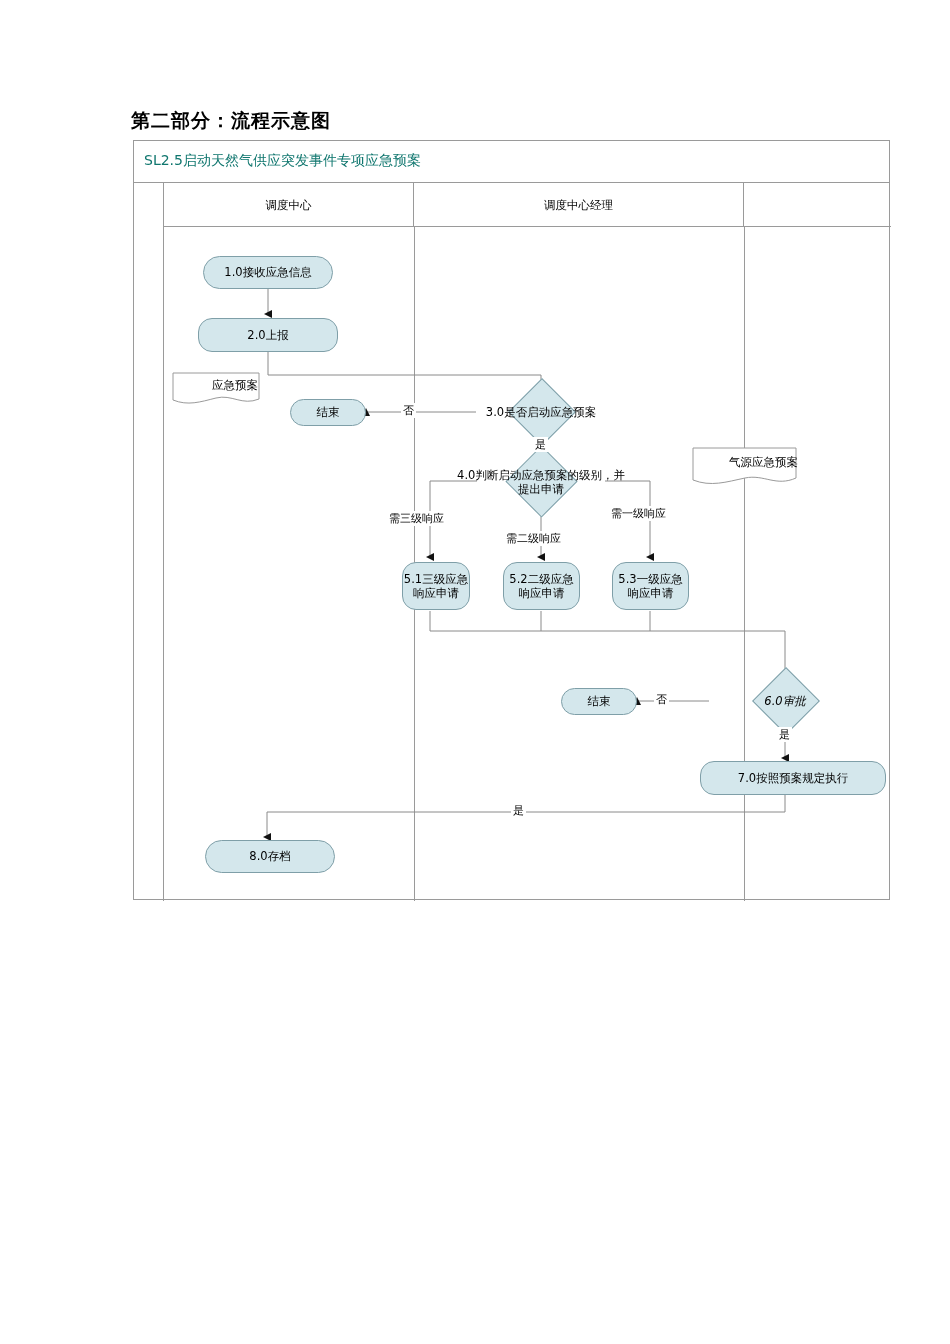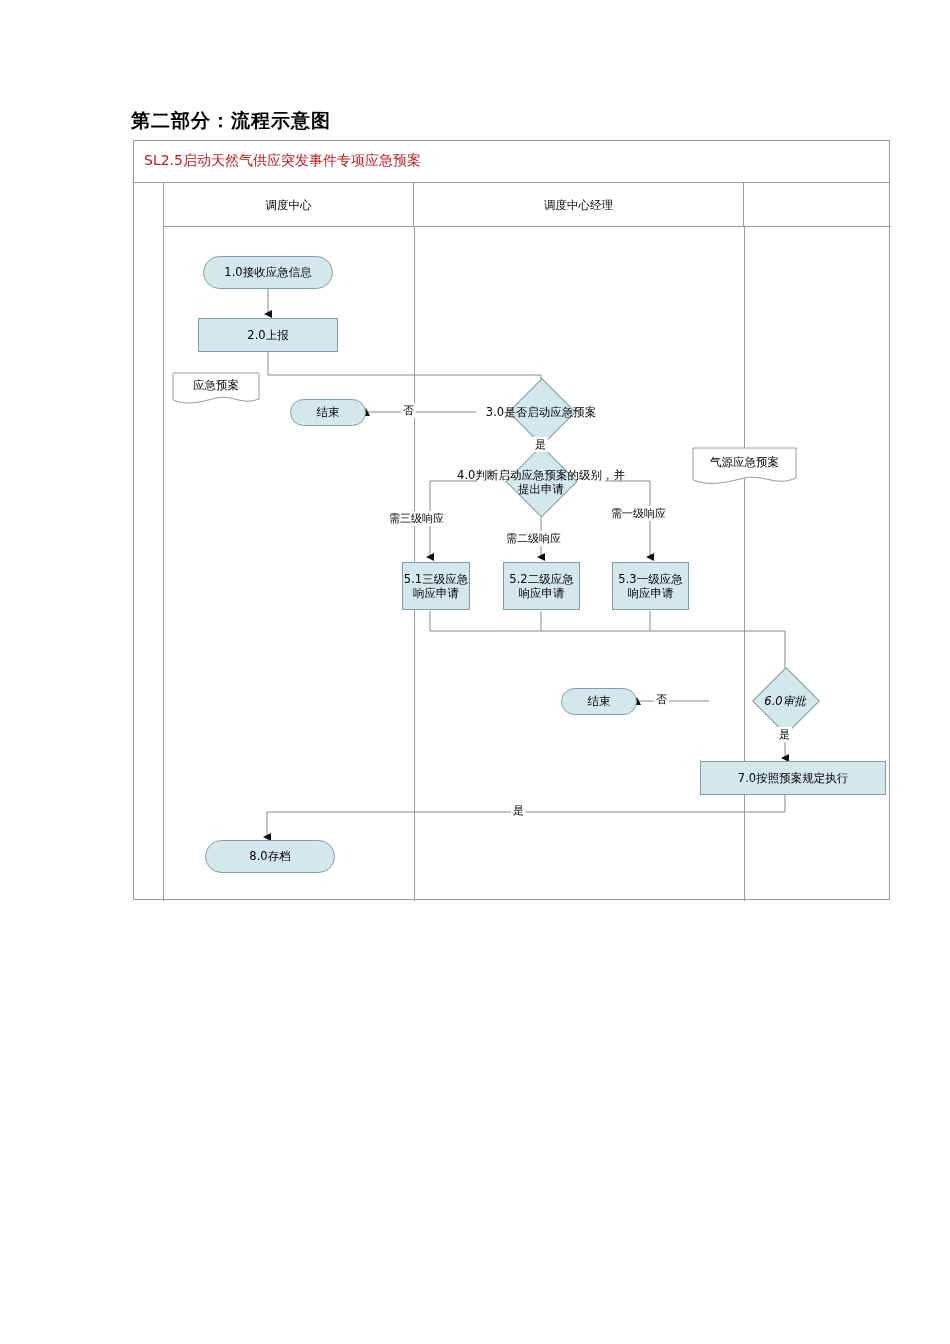--- a/index.html
+++ b/index.html
@@ -23,21 +23,21 @@
     border:1px solid #9a9a9a;
     box-sizing:border-box;
     background:#fff;
   }
   #banner{
     position:absolute;left:0;top:0;width:100%;height:42px;
     border-bottom:1px solid #9a9a9a;box-sizing:border-box;
   }
   #banner-text{
     position:absolute;left:10px;top:11px;
-    font-size:14px;color:#b91c1c;white-space:nowrap;
+    font-size:14px;color:#0f766e;white-space:nowrap;
     font-family:"DejaVu Sans","Liberation Sans",sans-serif;
   }
   #leftcol{
     position:absolute;left:0;top:42px;width:30px;height:718px;
     border-right:1px solid #9a9a9a;box-sizing:border-box;
   }
   #headrow{
     position:absolute;left:30px;top:42px;width:727px;height:44px;
     border-bottom:1px solid #9a9a9a;box-sizing:border-box;
   }
@@ -57,20 +57,21 @@
   
   #canvas{position:absolute;left:0;top:0;width:950px;height:1344px;pointer-events:none;}
 
   
   .node{
     position:absolute;box-sizing:border-box;
     display:flex;align-items:center;justify-content:center;
     text-align:center;color:#000;
     font-family:"DejaVu Sans","Liberation Sans",sans-serif;
     line-height:1.25;
+    border-radius:14px;
   }
   .proc{
     background:#d4e7ec;border:1px solid #7f9fa8;
     font-size:11.5px;
   }
   .term{
     background:#d4e7ec;border:1px solid #7f9fa8;
     border-radius:18px;font-size:11.5px;
   }
   .dia-wrap{position:absolute;}
@@ -87,20 +88,21 @@
     text-align:center;font-size:11.5px;color:#000;line-height:1.25;
     font-family:"DejaVu Sans","Liberation Sans",sans-serif;
   }
   .doc{position:absolute;}
   .doc svg{position:absolute;left:0;top:0;}
   .doc-label{
     position:absolute;left:0;top:0;width:100%;
     display:flex;align-items:center;justify-content:center;
     font-size:11.5px;color:#000;
     font-family:"DejaVu Sans","Liberation Sans",sans-serif;
+    padding-left:19px;
   }
   .edge-label{
     position:absolute;font-size:11px;color:#000;
     background:#fff;padding:0 2px;white-space:nowrap;
     font-family:"DejaVu Sans","Liberation Sans",sans-serif;
   }
 </style>
 </head>
 <body>
 

